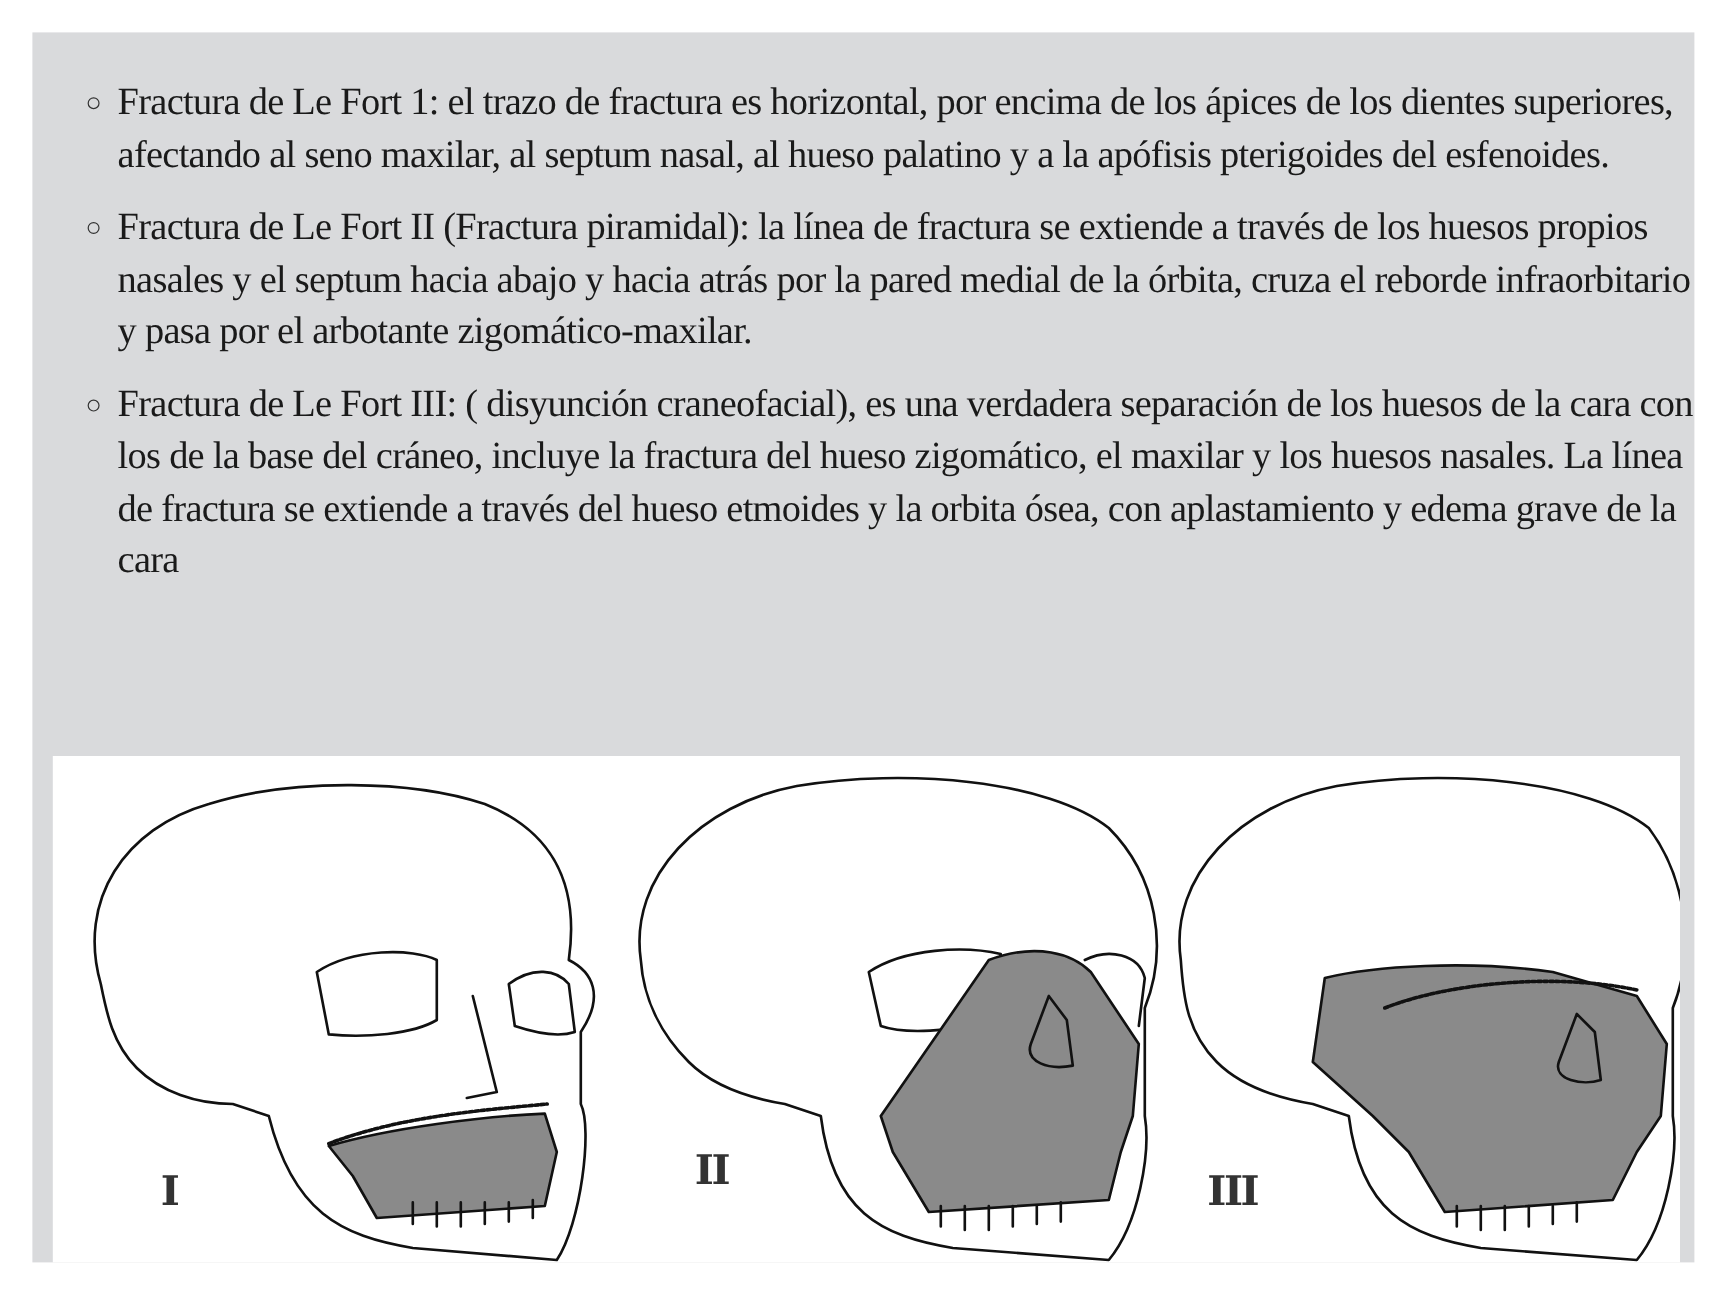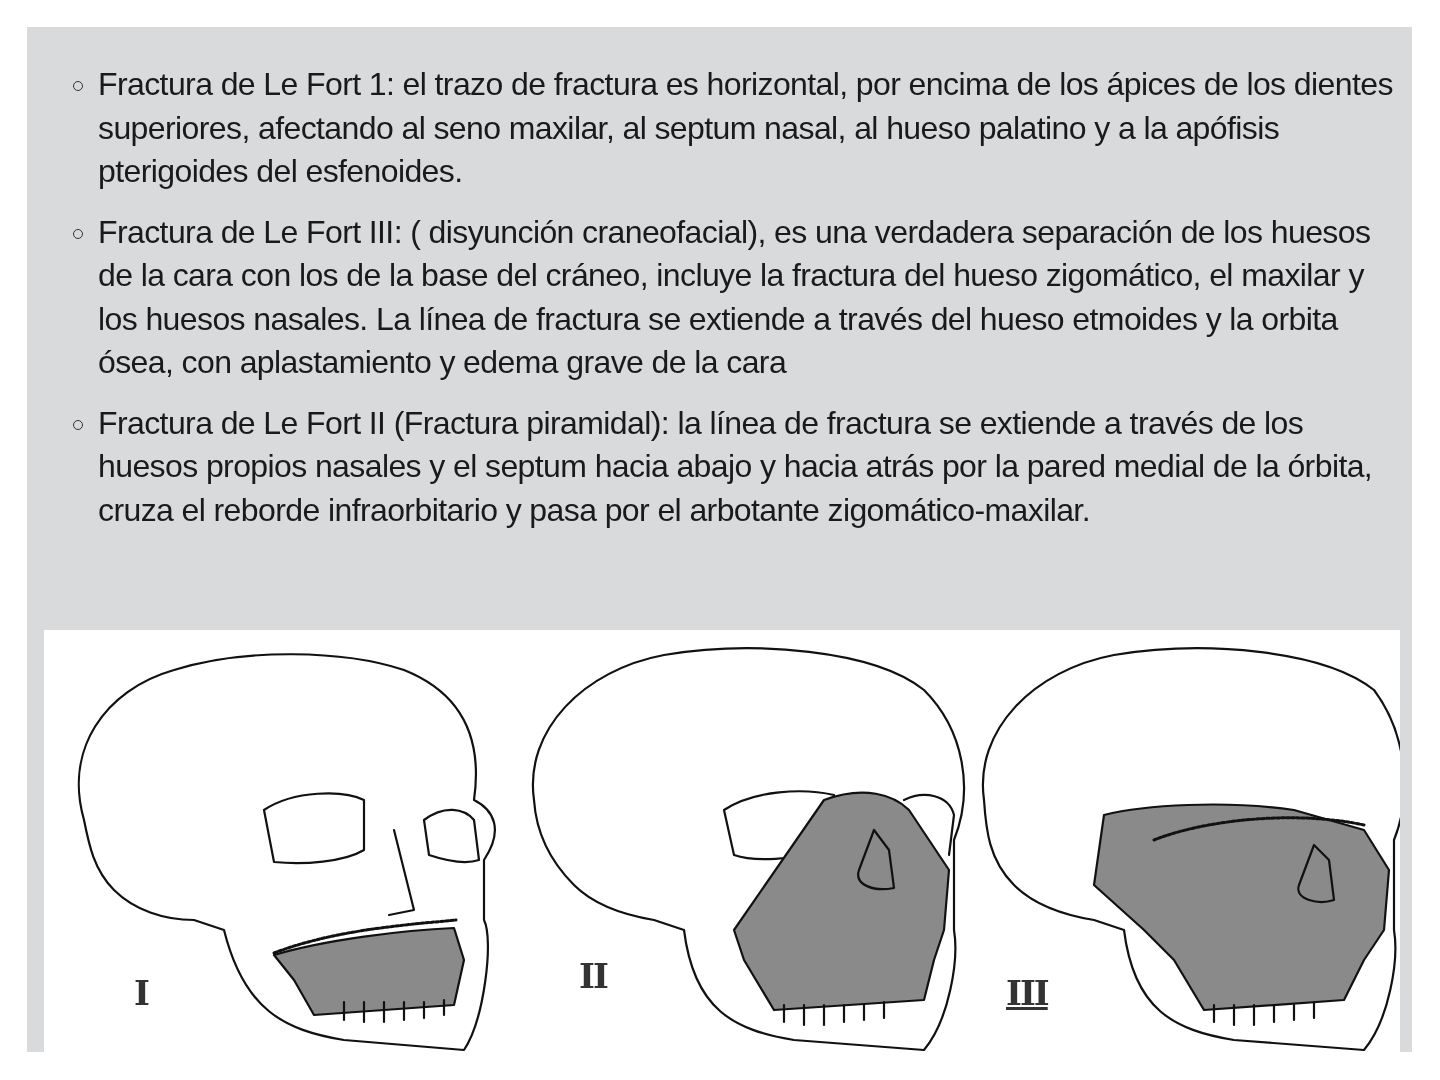--- a/index.html
+++ b/index.html
@@ -3,21 +3,21 @@
 <meta charset="utf-8">
 <style>
   html, body { margin: 0; padding: 0; }
   body { width: 1440px; height: 1080px; background: #ffffff; position: relative; overflow: hidden; }
   .panel {
     position: absolute; left: 27px; top: 27px; width: 1385px; height: 1025px;
     background: #d9dadc;
   }
   .bullets {
     position: absolute; left: 44px; top: 36px; width: 1340px;
-    font-family: Liberation Sans, sans-serif; font-size: 32px; line-height: 43.5px;
+    font-family: Liberation Serif, serif; font-size: 32px; line-height: 43.5px;
     color: #1a1a1a; letter-spacing: -0.6px;
   }
   .bullet { position: relative; padding-left: 27px; margin-bottom: 17px; }
   .bullet .mark {
     position: absolute; left: 2px; top: 18px; width: 8px; height: 8px;
     border: 1.5px solid #333; border-radius: 50%;
   }
   .figure {
     position: absolute; left: 44px; top: 630px; width: 1356px; height: 422px;
     background: #ffffff; overflow: hidden;
@@ -32,25 +32,25 @@
 <body>
 
 <div class="panel">
   <div class="bullets">
     <div class="bullet">
       <span class="mark"></span>
       <span>Fractura de Le Fort 1: el trazo de fractura es horizontal, por encima de los ápices de los dientes superiores, afectando al seno maxilar, al septum nasal, al hueso palatino y a la apófisis pterigoides del esfenoides.</span>
     </div>
     <div class="bullet">
       <span class="mark"></span>
-      <span>Fractura de Le Fort III: ( disyunción craneofacial), es una verdadera separación de los huesos de la cara con los de la base del cráneo, incluye la fractura del hueso zigomático, el maxilar y los huesos nasales. La línea de fractura se extiende a través del hueso etmoides y la orbita ósea, con aplastamiento y edema grave de la cara</span>
+      <span>Fractura de Le Fort II (Fractura piramidal): la línea de fractura se extiende a través de los huesos propios nasales y el septum hacia abajo y hacia atrás por la pared medial de la órbita, cruza el reborde infraorbitario y pasa por el arbotante zigomático-maxilar.</span>
     </div>
     <div class="bullet">
       <span class="mark"></span>
-      <span>Fractura de Le Fort II (Fractura piramidal): la línea de fractura se extiende a través de los huesos propios nasales y el septum hacia abajo y hacia atrás por la pared medial de la órbita, cruza el reborde infraorbitario y pasa por el arbotante zigomático-maxilar.</span>
+      <span>Fractura de Le Fort III: ( disyunción craneofacial), es una verdadera separación de los huesos de la cara con los de la base del cráneo, incluye la fractura del hueso zigomático, el maxilar y los huesos nasales. La línea de fractura se extiende a través del hueso etmoides y la orbita ósea, con aplastamiento y edema grave de la cara</span>
     </div>
   </div>
 </div>
 
 <div class="figure">
   <svg width="1356" height="422" viewBox="0 0 1356 422" fill="none" stroke="#111" stroke-width="2.2" stroke-linecap="round" stroke-linejoin="round">
 
     <g transform="translate(0,0)">
       <path d="M40 190 C20 120 60 60 130 40 C200 18 300 20 360 40 C410 60 440 100 430 170 C450 180 460 200 440 230 L440 290 C450 310 440 390 420 420 L300 410 C240 400 200 380 180 300 L150 290 C120 290 90 280 70 260 C50 240 45 215 40 190 Z" fill="#fff"></path>
       <path d="M220 180 C250 160 300 160 320 170 L320 220 C300 232 260 235 230 232 Z"></path>
@@ -73,14 +73,14 @@
     <g>
       <path d="M940 170 C930 100 990 40 1070 25 C1160 10 1280 20 1330 60 C1360 100 1370 160 1350 210 L1350 300 C1355 330 1345 390 1320 420 L1190 410 C1130 400 1090 380 1080 300 L1050 290 C1020 285 990 275 970 255 C945 230 942 200 940 170 Z" fill="#fff"></path>
       <path d="M1060 185 C1100 175 1180 170 1250 180 L1320 200 L1345 240 L1340 300 L1320 330 L1300 370 L1160 380 L1130 330 L1100 300 L1050 255 Z" fill="#8a8a8a"></path>
       <path d="M1110 210 C1160 190 1250 180 1320 195" stroke-dasharray="3 2" stroke-width="3"></path>
       <path d="M1270 215 L1255 255 C1250 270 1275 275 1290 270 L1285 230 Z"></path>
       <path d="M1170 375 L1170 392 M1190 375 L1190 395 M1210 375 L1210 395 M1230 375 L1230 392 M1250 375 L1250 390 M1270 372 L1270 388"></path>
     </g>
   </svg>
   <span class="roman" style="left:90px; top:343px;">I</span>
   <span class="roman" style="left:535px; top:326px;">II</span>
-  <span class="roman" style="left:962px; top:343px;text-decoration:underline;">III</span>
+  <span class="roman" style="left:962px; top:343px;">III</span>
 </div>
 
 </body></html>

